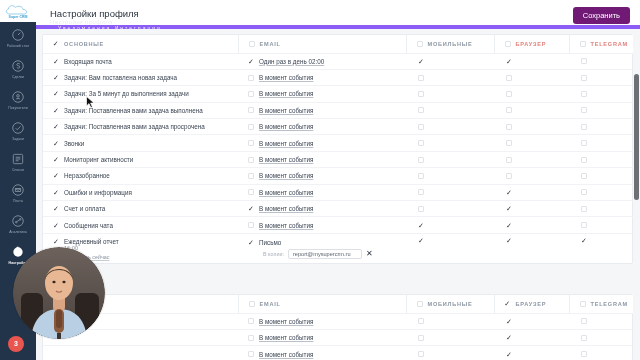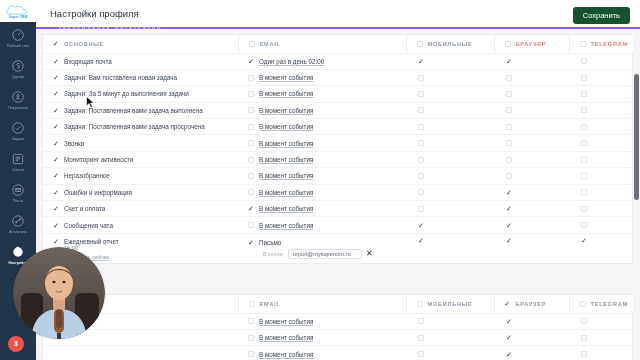--- a/index.html
+++ b/index.html
@@ -52,21 +52,21 @@
     background: #e8564f; color: #fff;
     font-size: 7px; line-height: 16px; text-align: center;
     font-weight: bold;
   }
 
   
   #topbar {
     position: absolute; left: 36px; top: 0;
     width: 604px; height: 29px;
     background: #ffffff;
-    border-bottom: 2px solid #8b5cf6;
+    border-bottom: 4px solid #8b5cf6;
     z-index: 20;
   }
   #page-title {
     position: absolute; left: 14px; top: 8px;
     font-size: 9.5px; color: #2b3440; font-weight: normal;
   }
   #ghost-tabs {
     position: absolute; left: 14px; top: 19px;
     font-size: 6px; color: #e9ecef;
     letter-spacing: .4px;
@@ -74,21 +74,21 @@
     user-select: none;
   }
   #ghost-tabs2 {
     position: absolute; left: 22px; top: 25px;
     font-size: 5px; color: #f1f3f5;
     letter-spacing: 2px;
     white-space: nowrap;
   }
   #save-btn {
     position: absolute; right: 10px; top: 7px;
-    background: #14532d; color: #fff;
+    background: #701a75; color: #fff;
     border: none; border-radius: 3px;
     font-size: 7.5px; font-family: inherit;
     padding: 4px 10px;
     cursor: pointer;
   }
 
   
   #main {
     position: absolute; left: 36px; top: 29px;
     width: 604px; height: 331px;

